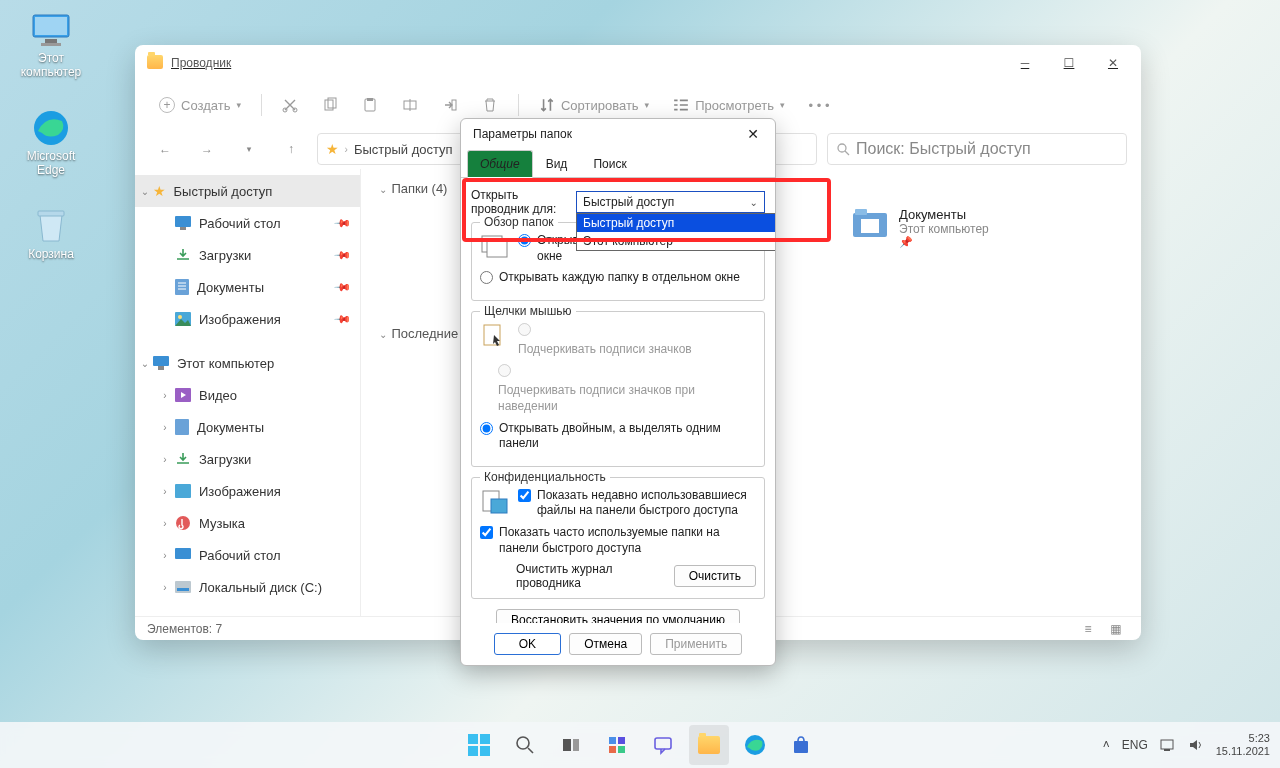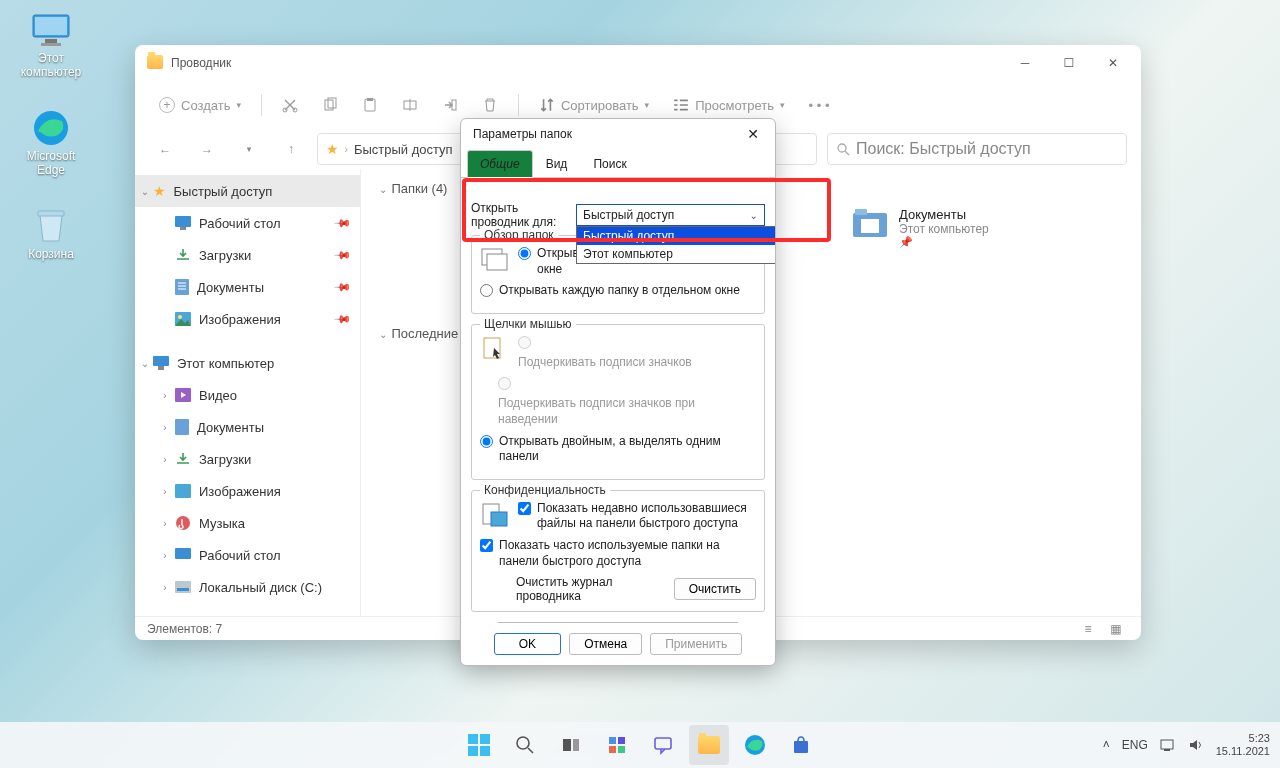--- a/index.html
+++ b/index.html
@@ -5,21 +5,21 @@
 * { box-sizing: border-box; margin: 0; padding: 0; font-family: "Segoe UI", Arial, sans-serif; }
 body { width: 1280px; height: 768px; overflow: hidden; background: linear-gradient(135deg, #b8dce8 0%, #a5d4e0 30%, #eff5f2 60%, #d0e5e8 100%); position: relative; font-size: 12px; color: #222; }
 
 
 .desktop-icon { position: absolute; width: 74px; text-align: center; color: #fff; text-shadow: 0 1px 2px rgba(0,0,0,.6); cursor: pointer; }
 .desktop-icon .ic { width: 40px; height: 40px; margin: 0 auto 2px; display:flex; align-items:center; justify-content:center; }
 .desktop-icon .lbl { font-size: 12px; line-height: 1.15; }
 
 
 .explorer { position: absolute; left: 135px; top: 45px; width: 1006px; height: 595px; background: #fff; border-radius: 8px; box-shadow: 0 10px 30px rgba(0,0,0,.2); display:flex; flex-direction:column; overflow:hidden; }
-.titlebar { height: 36px; display:flex; align-items:center; padding: 0 6px 0 12px; }
+.titlebar { height: 36px; display:flex; align-items:center; padding: 0 6px 0 12px; text-decoration: underline; }
 .titlebar .ticon { width:16px; height:16px; margin-right:8px; }
 .titlebar .ttext { font-size:12px; color:#555; flex:1; }
 .winctl { display:flex; }
 .winctl div { width:44px; height:30px; display:flex; align-items:center; justify-content:center; color:#555; cursor:pointer; }
 
 .toolbar { height: 48px; display:flex; align-items:center; padding: 0 14px; gap:4px; border-bottom:none; }
 .tbtn { height:32px; padding:0 10px; display:flex; align-items:center; gap:6px; color:#999; border-radius:4px; cursor:pointer; font-size:13px; }
 .tbtn svg, .tbtn .gico { width:16px; height:16px; }
 .tsep { width:1px; height:22px; background:#ddd; margin:0 6px; }
 
@@ -51,21 +51,21 @@
 .statusbar .r div { width:26px; height:20px; display:flex; align-items:center; justify-content:center; border:1px solid transparent; cursor:pointer; color:#888; }
 
 
 .dlg { position:absolute; left:460px; top:118px; width:316px; height:548px; background:#fff; border:1px solid #bbb; border-radius:6px; box-shadow:0 8px 24px rgba(0,0,0,.25); display:flex; flex-direction:column; z-index:50; }
 .dlg-title { height:30px; display:flex; align-items:center; padding:0 6px 0 12px; font-size:12px; }
 .dlg-title span { flex:1; }
 .dlg-close { width:32px; height:24px; display:flex; align-items:center; justify-content:center; cursor:pointer; font-size:14px; }
 .tabs { display:flex; border-bottom:1px solid #ccc; padding-left:6px; }
 .tab { padding:6px 12px; font-size:12px; border:1px solid transparent; cursor:pointer; position:relative; top:1px; }
 .tab.active { border:1px solid #ccc; border-bottom:1px solid #fff; background:#15803d; border-radius:3px 3px 0 0;font-style:italic; }
-.dlg-body { flex:1; padding:23px 10px 6px 10px; overflow:hidden; }
+.dlg-body { flex:1; padding:10px 10px 6px 10px; overflow:hidden; }
 .fieldrow { display:flex; align-items:center; gap:8px; margin-bottom:6px; font-size:12px; }
 .fieldrow .flabel { width:110px; }
 .groupbox { border:1px solid #ccc; border-radius:3px; padding:10px 8px 8px 8px; margin-bottom:10px; position:relative; font-size:12px; }
 .groupbox .glegend { position:absolute; top:-8px; left:8px; background:#fff; padding:0 4px; color:#333; }
 .radio-row, .check-row { display:flex; align-items:flex-start; gap:6px; margin-bottom:6px; line-height:1.3; }
 .radio-row input, .check-row input { margin-top:1px; flex-shrink:0; }
 .radio-row.disabled { color:#999;flex-direction:column; }
 .radio-row.indent, .check-row.indent { margin-left:18px; }
 .gicon { width:30px; height:28px; float:left; margin-right:8px; display:flex; align-items:center; justify-content:center; }
 .clearline { display:flex; align-items:center; gap:12px; margin-top:4px; margin-left:36px; }

